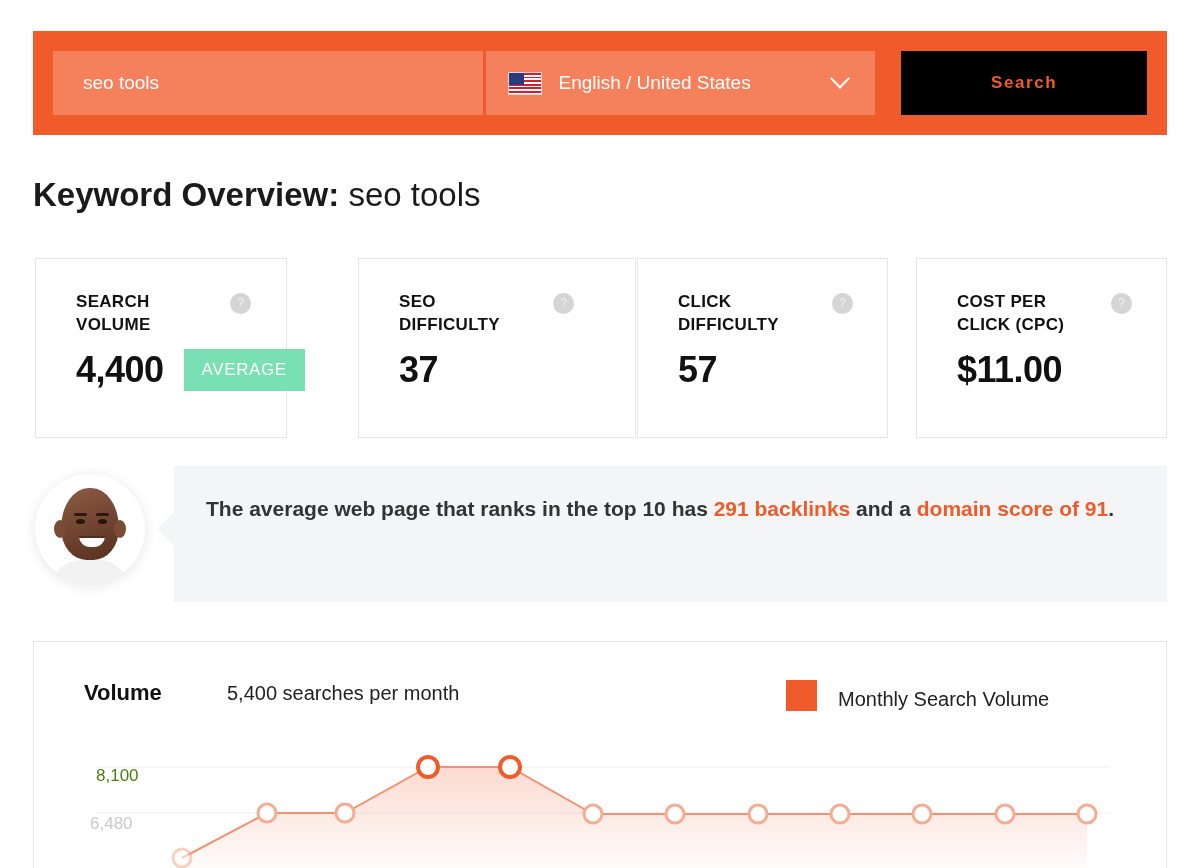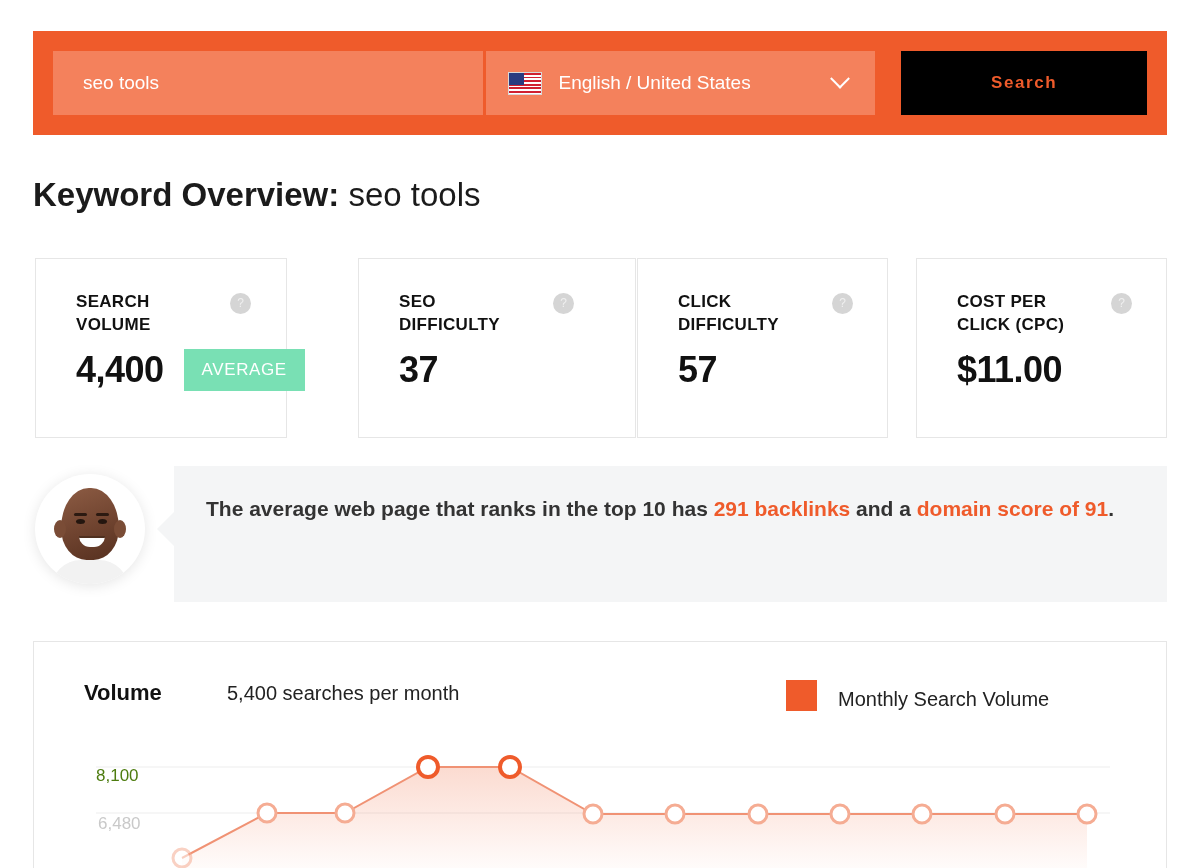--- a/index.html
+++ b/index.html
@@ -173,21 +173,21 @@
   .legend-swatch { width: 31px; height: 31px; background: #ef5b2b; }
   .legend-label { margin-left: 21px; font-size: 20px; color: #222; white-space: nowrap; }
 
   .plot { position: absolute; left: 0; top: 108px; width: 1134px; height: 119px; }
   .plot svg { display: block; }
   .ytick {
     position: absolute; font-size: 17px; color: #8c8c8c;
     font-family: "Liberation Sans", sans-serif;
   }
   .ytick.t1 { left: 62px; top: 16px; color: #4d7c0f; }
-  .ytick.t2 { left: 64px; top: 64px; color: #c9c9c9; }
+  .ytick.t2 { left: 56px; top: 64px; color: #c9c9c9; }
 </style>
 </head>
 <body>
 
 <div class="page">
 
   <div class="searchbar">
     <div class="search-input-wrap">
       <input class="search-input" type="text" value="seo tools" style="">
     </div>

